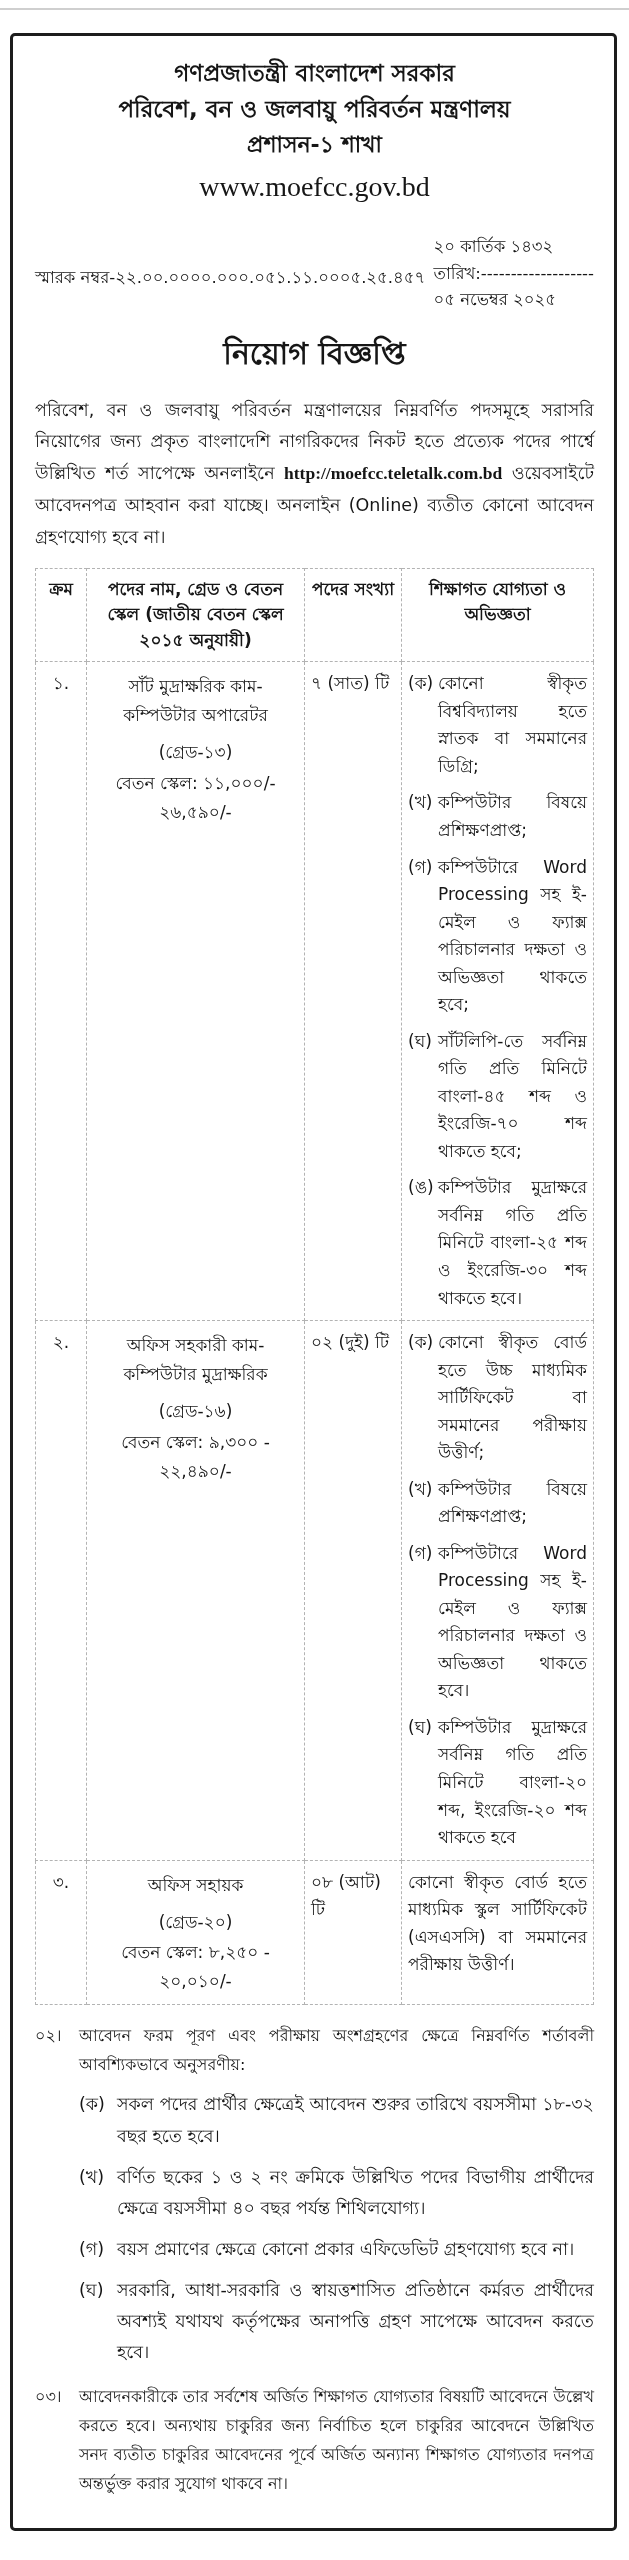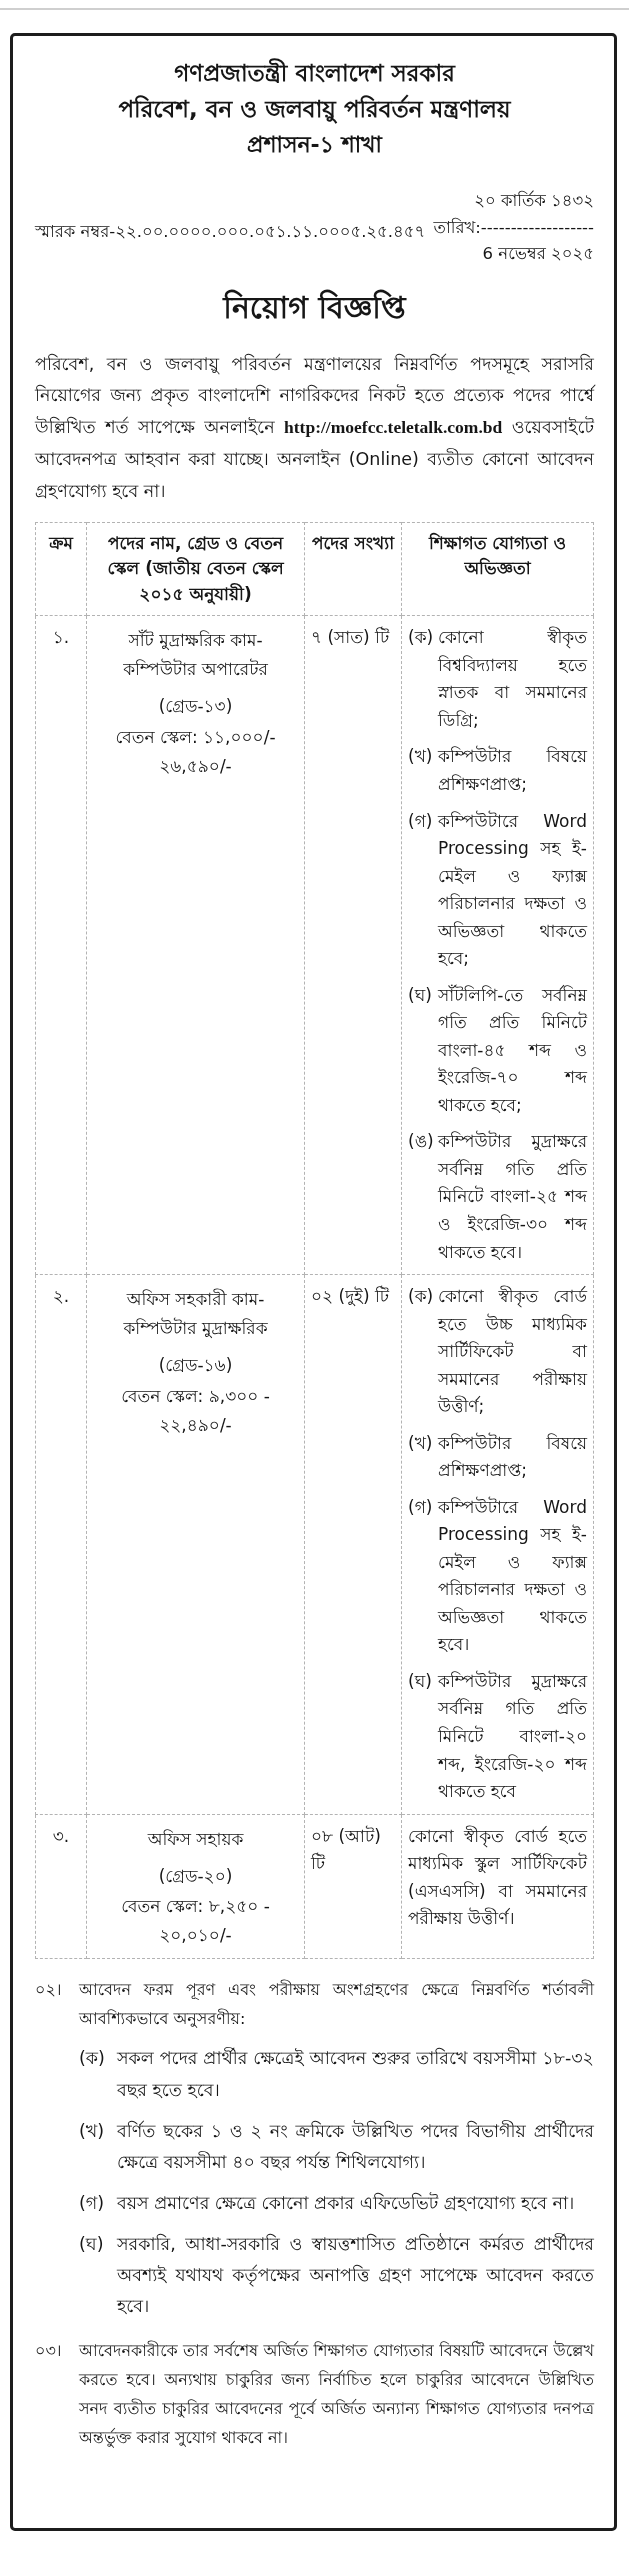--- a/index.html
+++ b/index.html
@@ -13,21 +13,21 @@
     position:absolute;left:10px;top:33px;width:607px;height:2498px;box-sizing:border-box;
     border:3px solid #1c1c1c;border-radius:5px;padding:20px 20px 18px 22px;overflow:hidden;
   }
   .center{text-align:center;}
   .hdr-gov{font-size:23px;font-weight:600;line-height:1.55;}
   .hdr-min{font-size:23px;font-weight:600;line-height:1.55;}
   .hdr-branch{font-size:22px;font-weight:600;line-height:1.6;}
   .hdr-web{font-size:28px;font-family:"Liberation Serif", serif;line-height:1.5;margin-top:4px;}
   .memo-row{display:flex;justify-content:space-between;align-items:flex-end;margin-top:26px;font-size:16.5px;}
   .memo-no{white-space:nowrap;padding-bottom:22px;}
-  .memo-date{text-align:right;line-height:1.6;white-space:nowrap;}
+  .memo-date{line-height:1.6;white-space:nowrap;}
   .title{font-size:30px;font-weight:700;text-align:center;margin:16px 0 14px 0;}
   .para{font-size:17.5px;line-height:1.82;text-align:justify;}
   .intro .url{font-weight:700;font-family:"Liberation Serif", serif;}
   table.posts{width:100%;border-collapse:collapse;margin-top:14px;font-size:17px;}
   table.posts th, table.posts td{border:1px dashed #b3b3b3;vertical-align:top;padding:8px 6px;}
   table.posts th{font-weight:700;line-height:1.5;text-align:center;}
   td.c-serial{width:38px;text-align:center;}
   td.c-post{width:205px;text-align:center;line-height:1.7;}
   td.c-count{width:84px;line-height:1.6;}
   td.c-qual{width:auto;}
@@ -49,27 +49,28 @@
 </head>
 <body>
 
 <div class="topline"></div>
 
 <div class="doc">
 
   <div class="center hdr-gov">গণপ্রজাতন্ত্রী বাংলাদেশ সরকার</div>
   <div class="center hdr-min">পরিবেশ, বন ও জলবায়ু পরিবর্তন মন্ত্রণালয়</div>
   <div class="center hdr-branch">প্রশাসন-১ শাখা</div>
+  <div class="center hdr-web">www.moefcc.gov.bd</div>
 
   <div class="memo-row">
     <div class="memo-no">স্মারক নম্বর-২২.০০.০০০০.০০০.০৫১.১১.০০০৫.২৫.৪৫৭</div>
     <div class="memo-date">
       <div>২০ কার্তিক ১৪৩২</div>
       <div>তারিখ:-------------------</div>
-      <div>6 নভেম্বর ২০২৫</div>
+      <div>০৫ নভেম্বর ২০২৫</div>
     </div>
   </div>
 
   <div class="title">নিয়োগ বিজ্ঞপ্তি</div>
 
   <div class="para intro"><span>পরিবেশ, বন ও জলবায়ু পরিবর্তন মন্ত্রণালয়ের নিম্নবর্ণিত পদসমূহে সরাসরি নিয়োগের জন্য প্রকৃত বাংলাদেশি নাগরিকদের নিকট হতে প্রত্যেক পদের পার্শ্বে উল্লিখিত শর্ত সাপেক্ষে অনলাইনে </span><span class="url">http://moefcc.teletalk.com.bd</span><span> ওয়েবসাইটে আবেদনপত্র আহবান করা যাচ্ছে। অনলাইন (Online) ব্যতীত কোনো আবেদন গ্রহণযোগ্য হবে না।</span></div>
 
   <table class="posts">
     <tbody>
         <tr>

